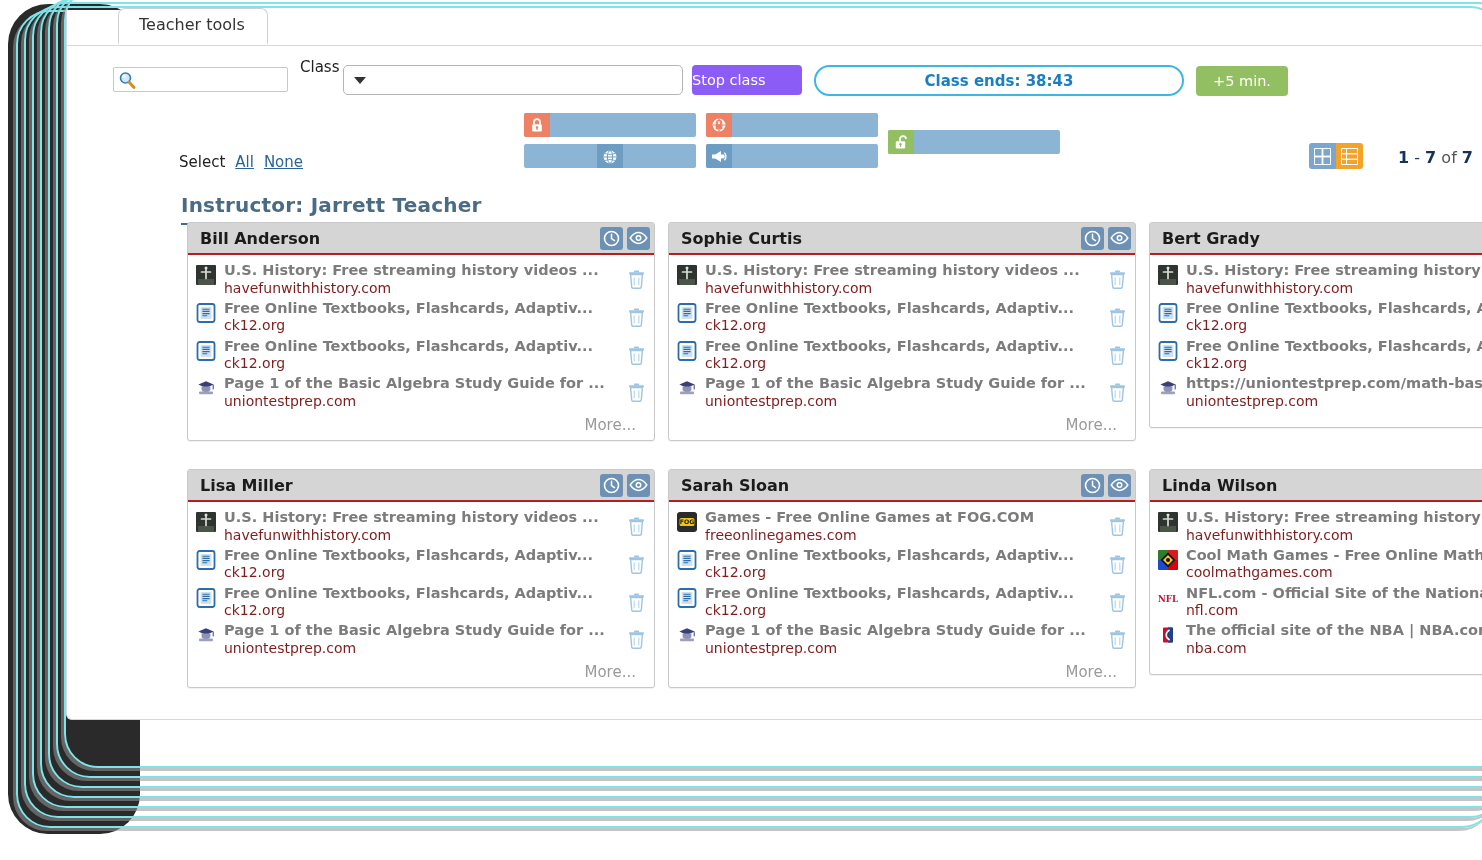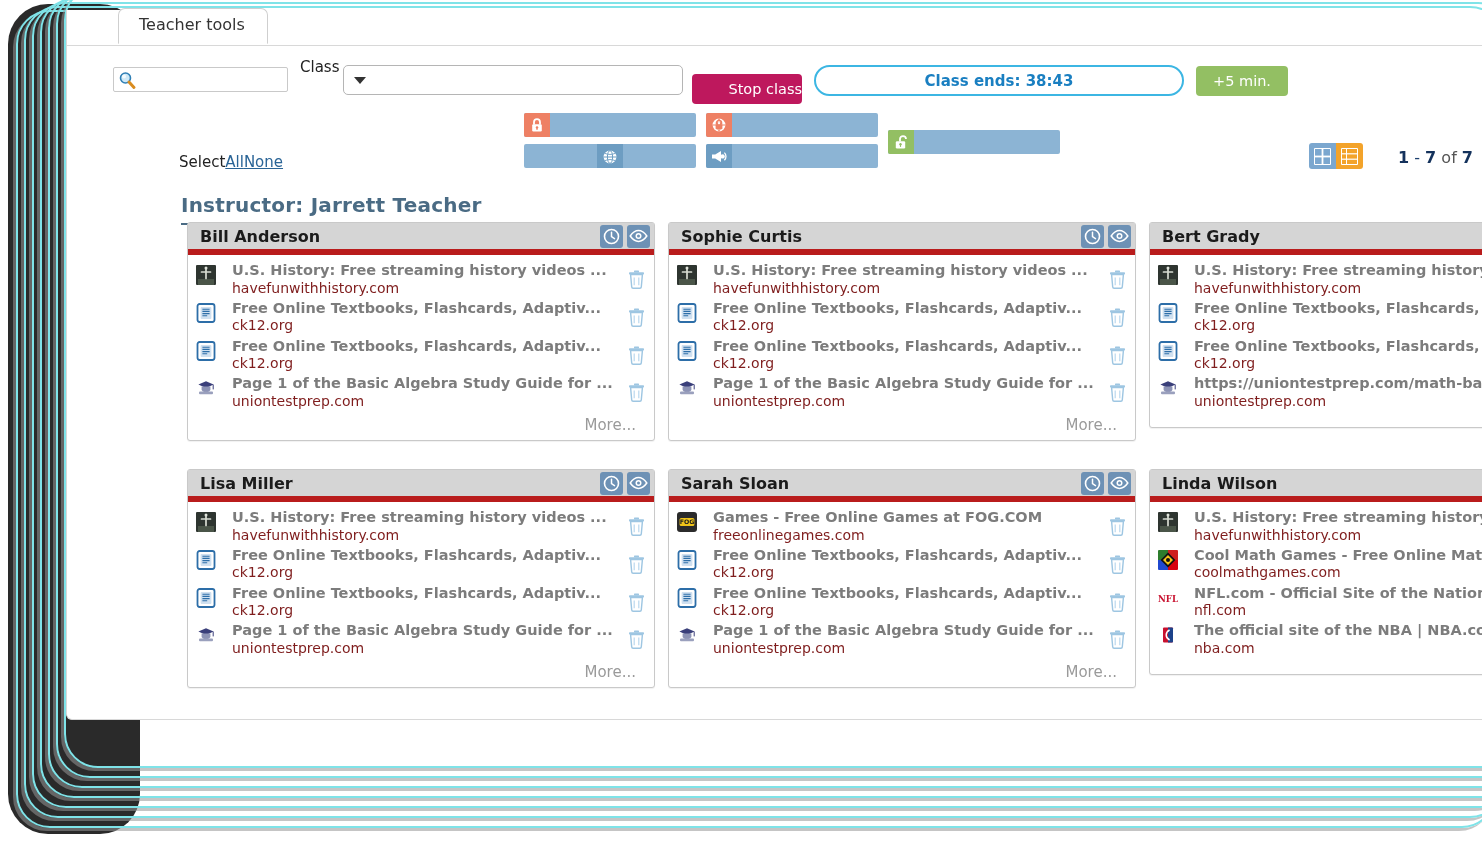--- a/index.html
+++ b/index.html
@@ -95,26 +95,26 @@
   }
   .class-select .value { flex:1; }
   .caret {
     width:0;height:0;
     border-left:6px solid transparent;
     border-right:6px solid transparent;
     border-top:7px solid #333;
   }
 
   .stop-class {
-    position:absolute; left:626px; top:64px;
+    position:absolute; left:626px; top:55px;
     width:110px; height:30px;
-    background:#be185d;
+    background:#8b5cf6;
     border-radius:4px;
     color:#ffffff; font-size:14.5px;
-    display:flex; align-items:center; justify-content:flex-end;
+    display:flex; align-items:center; justify-content:flex-start;
     cursor:pointer;
   }
   .class-ends {
     position:absolute; left:748px; top:55px;
     width:370px; height:31px;
     background:#ffffff;
     border:2px solid #3cb6e3;
     border-radius:16px;
     color:#1a7fc1; font-size:15px; font-weight:bold;
     display:flex; align-items:center; justify-content:center;
@@ -153,21 +153,21 @@
   #btn-site-lock   { left:640px; top:103px; }
   #btn-release     { left:822px; top:120px; }
   #btn-push-url    { left:458px; top:134px;flex-direction:column; }
   #btn-announce    { left:640px; top:134px; }
 
   .select-row {
     position:absolute; left:113px; top:143px;
     font-size:15px; color:#222;
   }
   .select-row a {
-    color:#2a6496; text-decoration:underline; margin-left:0; cursor:pointer;
+    color:#2a6496; text-decoration:underline; margin-left:10px; cursor:pointer;
   }
 
   .view-toggle {
     position:absolute; left:1243px; top:133px;
     display:flex; border-radius:3px; overflow:hidden;
   }
   .vt-btn { width:27px; height:26px; display:flex; align-items:center; justify-content:center; cursor:pointer; }
   .vt-grid { background:#7ba7cf; }
   .vt-list { background:#f3a32a; }
 
@@ -194,35 +194,35 @@
     background:#ffffff;
     border:1px solid #c9c9c9;
     border-radius:3px;
     box-shadow: 0 1px 1px rgba(0,0,0,.06);
   }
   .card-head {
     height:32px;
     background:#d5d5d5;
     display:flex; align-items:center;
     padding: 0 4px 0 12px;
-    border-bottom:6px solid #b91c1c;
+    border-bottom:2px solid #b91c1c;
   }
   .card-name { flex:1; font-size:16px; font-weight:bold; color:#1b1b1b; }
   .head-icons { display:flex; gap:4px; }
   .head-ic {
     width:23px;height:23px;
     background:#6d91b5;
     border-radius:3px;
     display:flex;align-items:center;justify-content:center;
     cursor:pointer;
   }
   .card-body { padding:6px 6px 4px 8px; min-height:172px; position:relative; }
 
   .row { display:flex; align-items:flex-start; padding:1px 0 2px 0; }
-  .fav { width:20px; height:20px; flex:0 0 20px; margin-top:3px; margin-right:16px;text-decoration:underline; }
+  .fav { width:20px; height:20px; flex:0 0 20px; margin-top:3px; margin-right:8px;text-decoration:underline; }
   .row-text { flex:1; min-width:0; }
   .row-title {
     font-size:14.5px; font-weight:bold; color:#7c7c7c;
     white-space:nowrap; overflow:hidden; text-overflow:clip;
     line-height:1.22;
   }
   .row-url {
     font-size:14px; color:#7f1d1d;
     white-space:nowrap; overflow:hidden;
     line-height:1.22;

